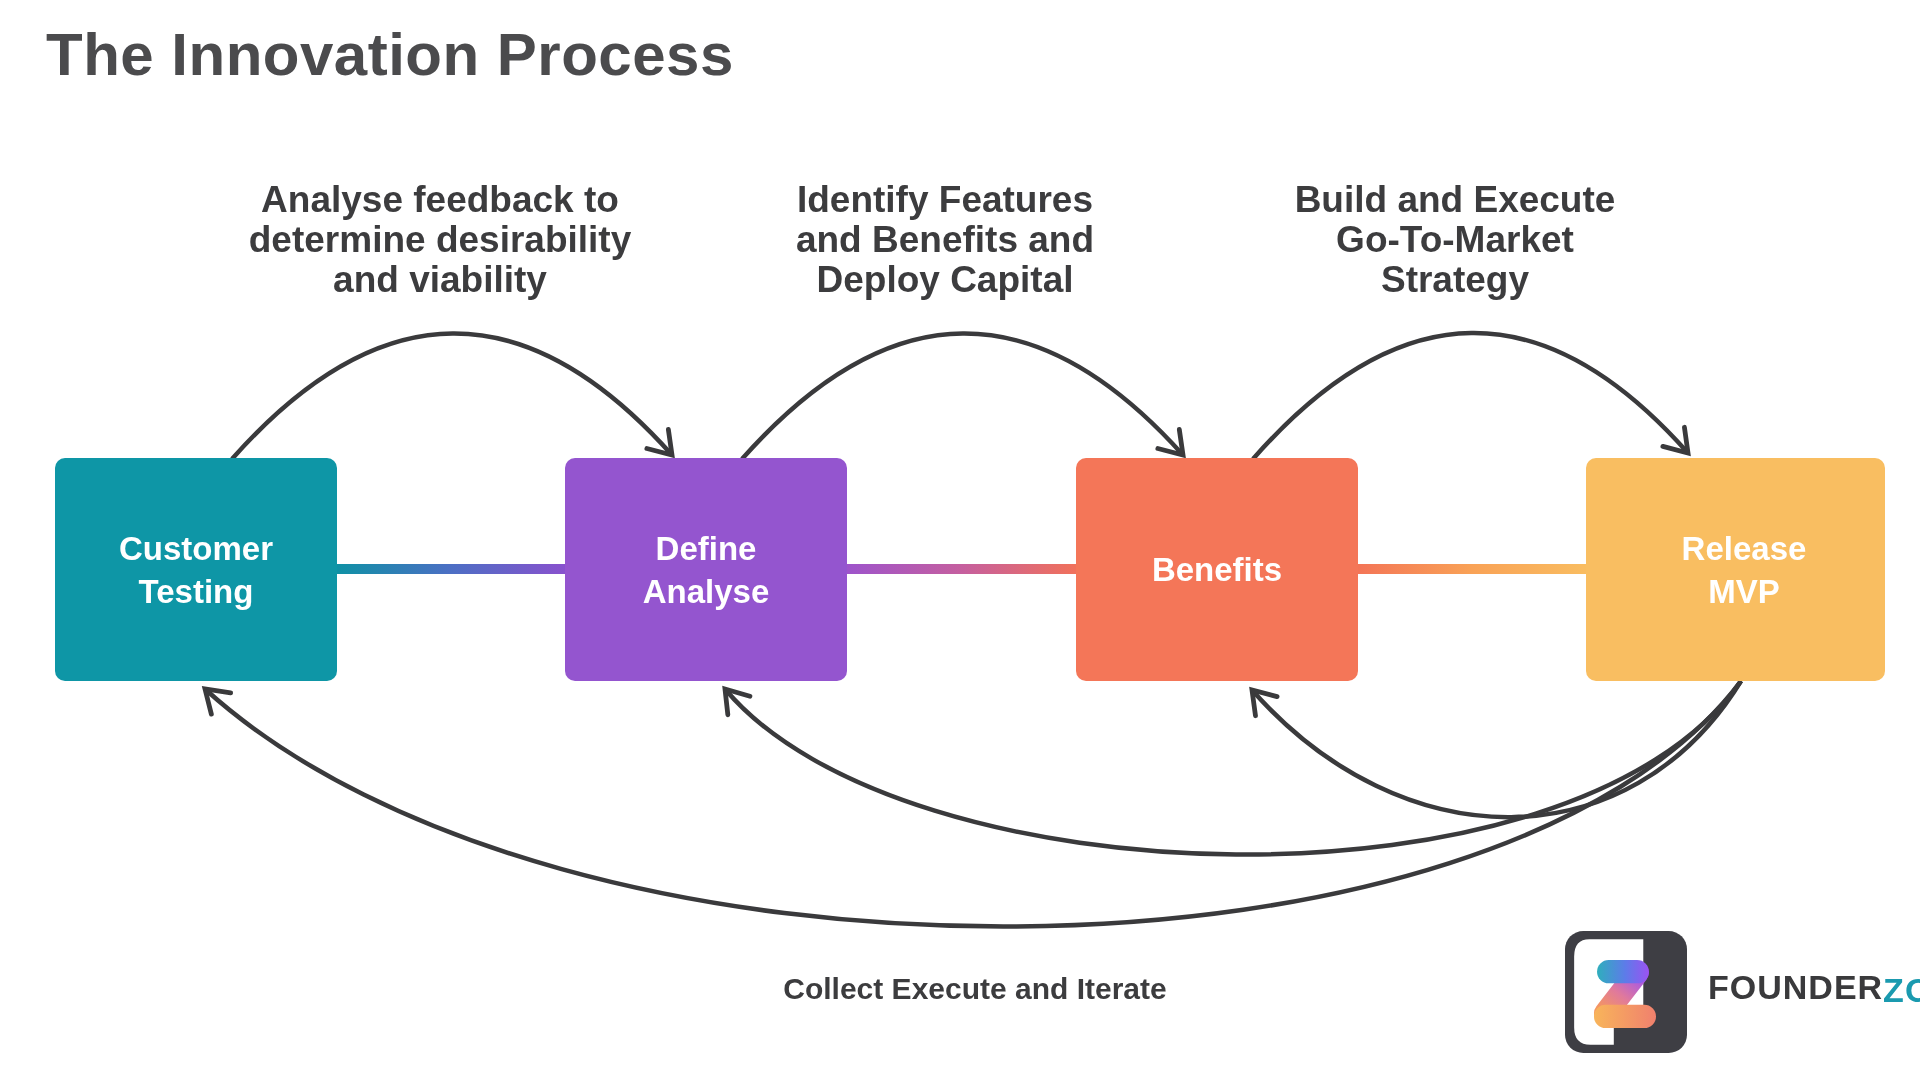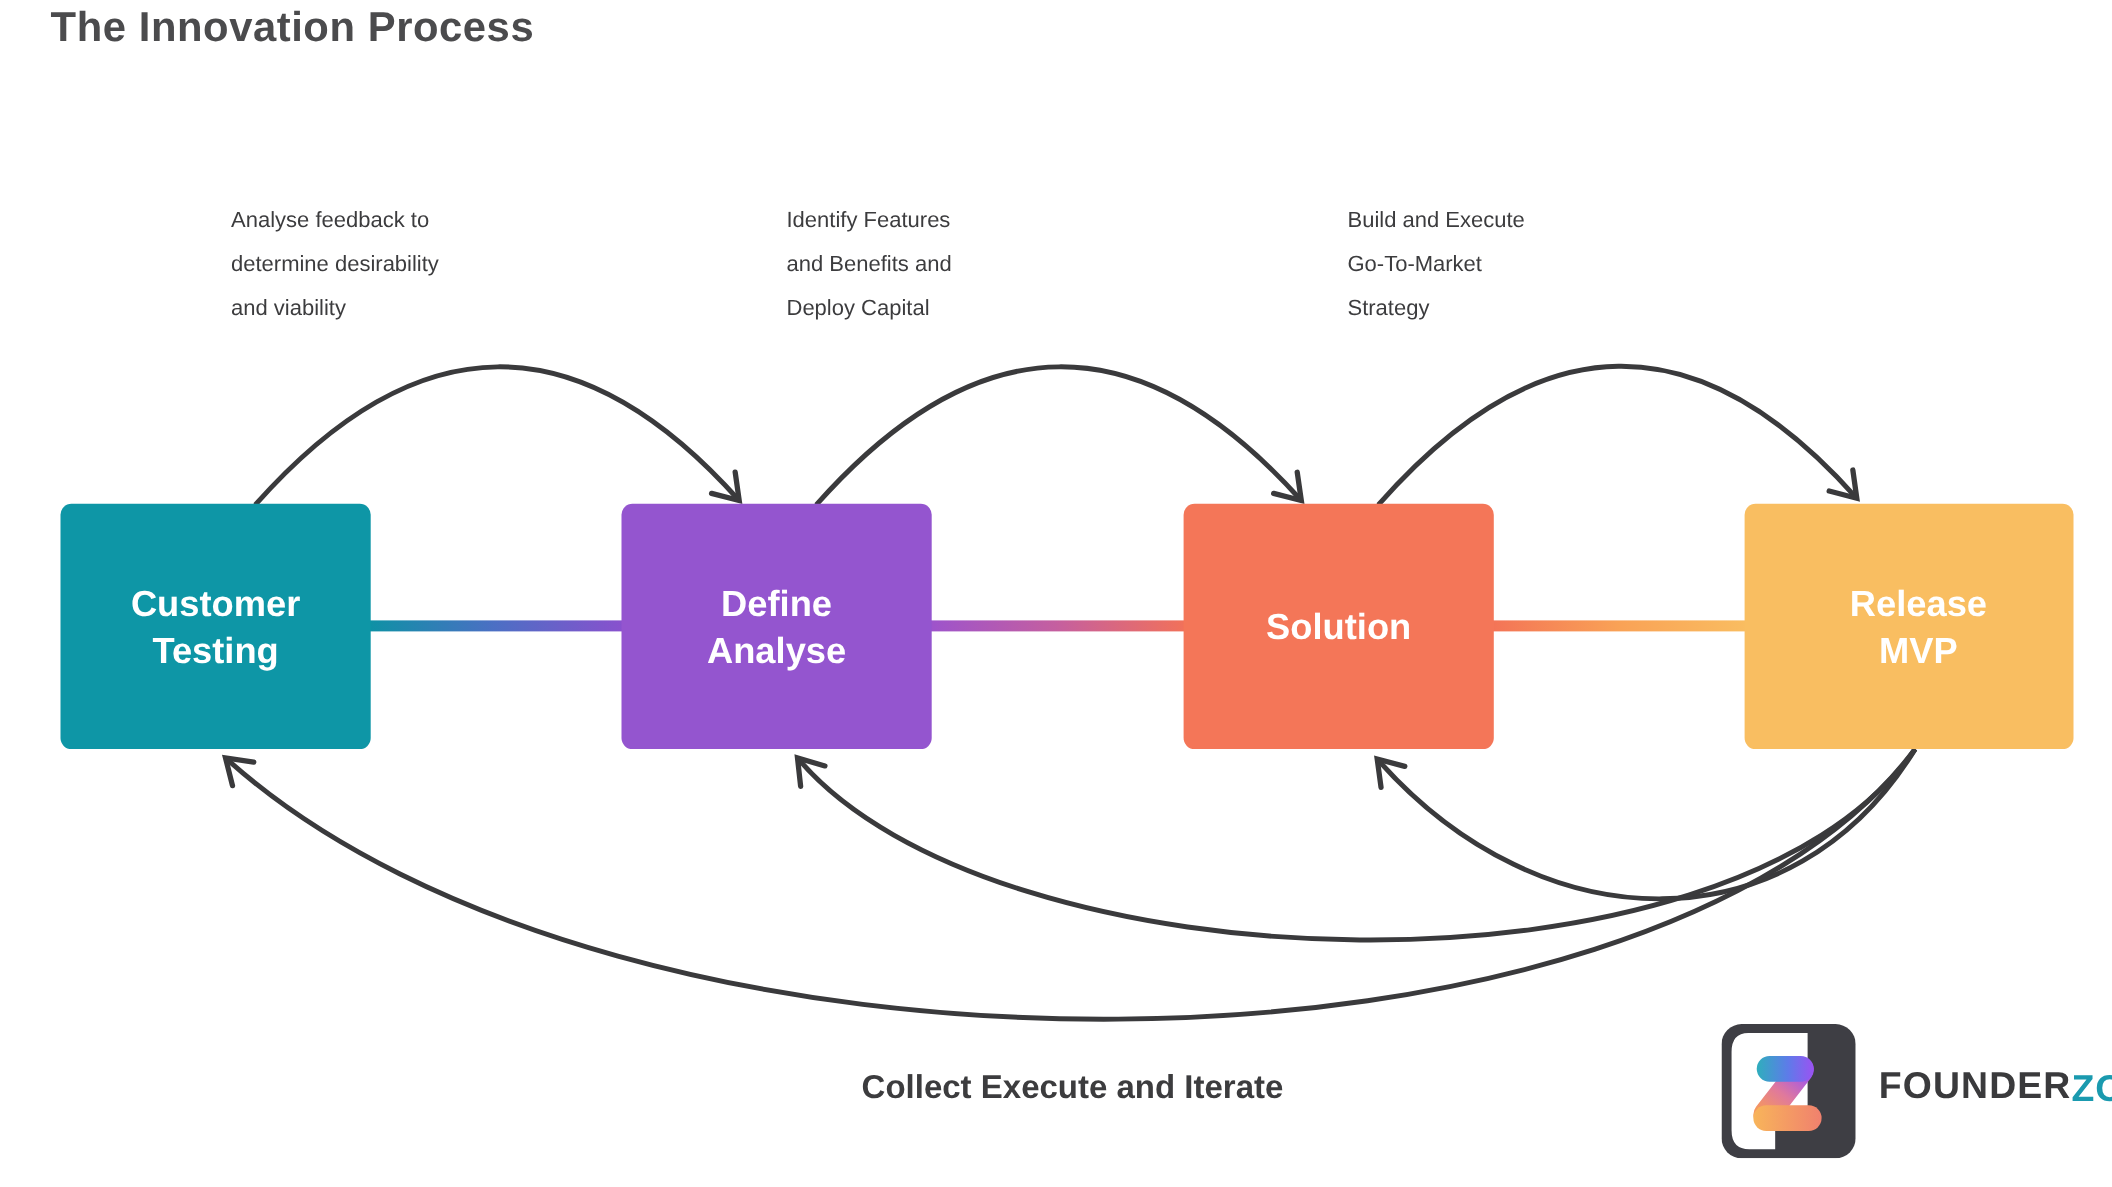--- a/index.html
+++ b/index.html
@@ -2,35 +2,35 @@
 <html><head>
 <meta charset="utf-8">
 <style>
   html,body{margin:0;padding:0;background:#fff;}
   .canvas{
     position:relative;width:1920px;height:1079px;background:#ffffff;overflow:hidden;
     font-family:"Liberation Sans", sans-serif;
   }
   .layer{position:absolute;left:0;top:0;width:1920px;height:1079px;}
   .title{
-    position:absolute;left:46px;top:4px;
-    font-size:38px;font-weight:bold;color:#4b4b4d;letter-spacing:0.5px;
+    position:absolute;left:46px;top:20px;
+    font-size:60px;font-weight:bold;color:#4b4b4d;letter-spacing:0.5px;
   }
   .process-box{
     position:absolute;top:458px;width:282px;height:223px;border-radius:10px;
     display:flex;align-items:center;justify-content:center;text-align:center;
     color:#ffffff;font-size:33px;font-weight:bold;line-height:43px;white-space:pre-line;
   }
   .box-1{left:55px;background:#0e96a6;}
   .box-2{left:565px;background:#9455cf;}
   .box-3{left:1076px;background:#f47658;}
   .box-4{left:1586px;background:#f9be61;padding-left:17px;}
   .arc-label{
-    position:absolute;top:180px;width:460px;text-align:left;
-    font-size:20px;font-weight:normal;color:#3c3c3e;line-height:40px;white-space:pre-line;
+    position:absolute;top:180px;width:460px;text-align:center;
+    font-size:37px;font-weight:bold;color:#3c3c3e;line-height:40px;white-space:pre-line;
   }
   .arc-label-1{left:210px;}
   .arc-label-2{left:715px;}
   .arc-label-3{left:1225px;}
   .feedback-label{
     position:absolute;top:972px;left:675px;width:600px;text-align:center;
     font-size:30px;font-weight:bold;color:#3c3c3e;
   }
   .logo{
     position:absolute;left:1565px;top:931px;display:flex;align-items:center;
@@ -79,21 +79,21 @@
     <path d="M 1741 681 C 1572 922 902 900 725 689" fill="none" stroke="#3a3a3c" stroke-width="4.5" marker-end="url(#ah)"></path>
     <path d="M 1741 681 C 1500 1002 562 1012 205 689" fill="none" stroke="#3a3a3c" stroke-width="4.5" marker-end="url(#ah)"></path>
   </svg>
 
   <div class="title">The Innovation Process</div>
 
   <div class="process-box box-1">Customer
 Testing</div>
   <div class="process-box box-2">Define
 Analyse</div>
-  <div class="process-box box-3">Solution</div>
+  <div class="process-box box-3">Benefits</div>
   <div class="process-box box-4">Release
 MVP</div>
 
   <div class="arc-label arc-label-1">Analyse feedback to
 determine desirability
 and viability</div>
   <div class="arc-label arc-label-2">Identify Features
 and Benefits and
 Deploy Capital</div>
   <div class="arc-label arc-label-3">Build and Execute

